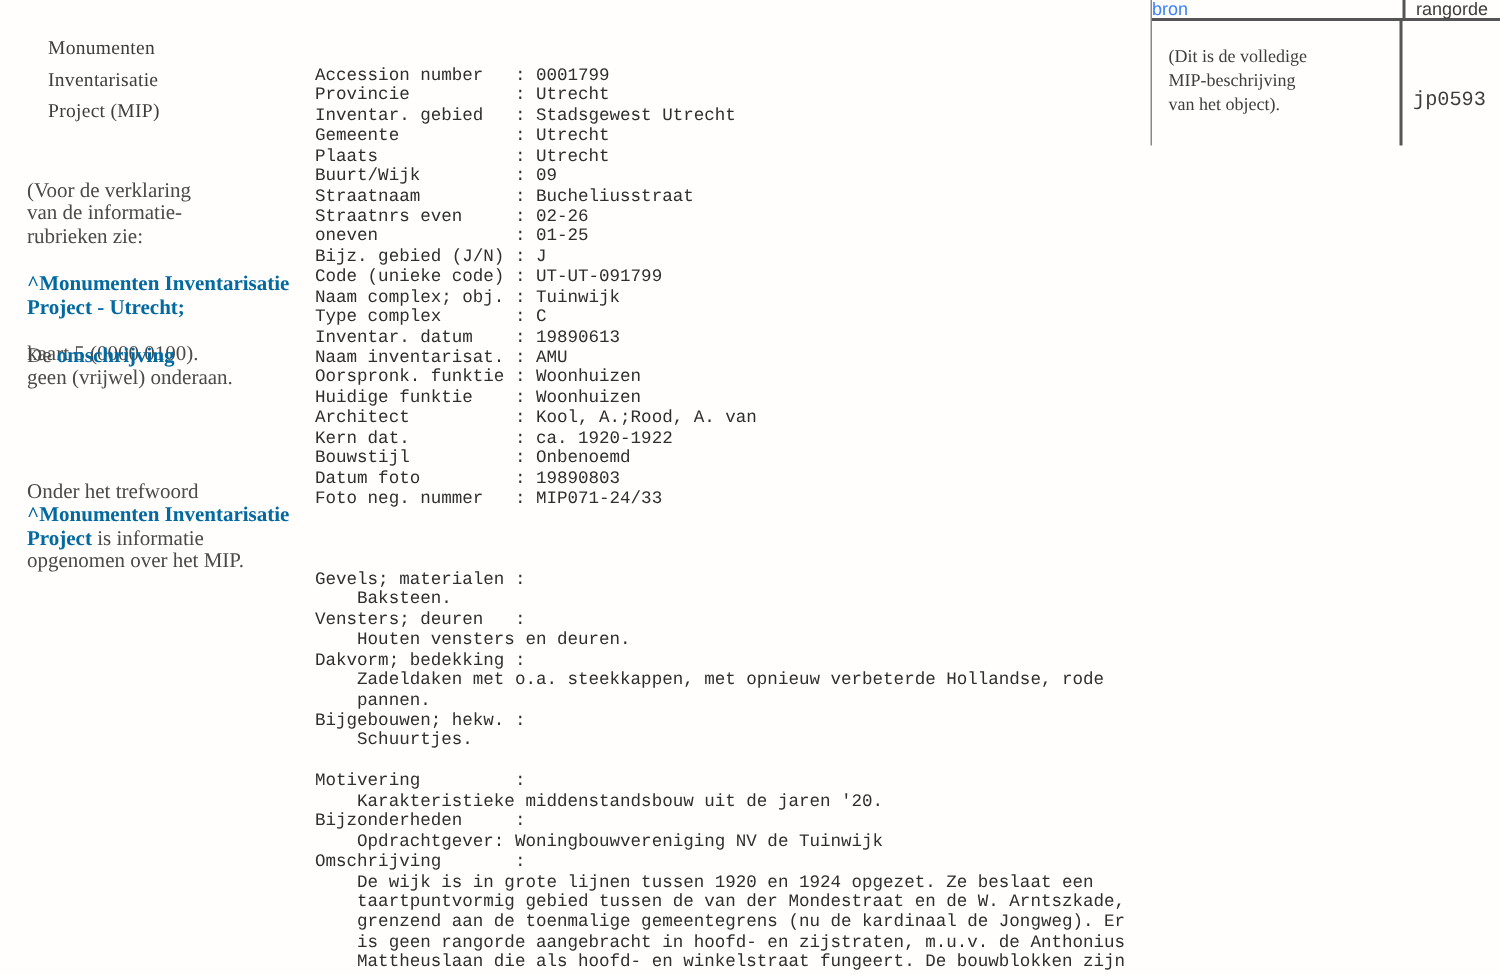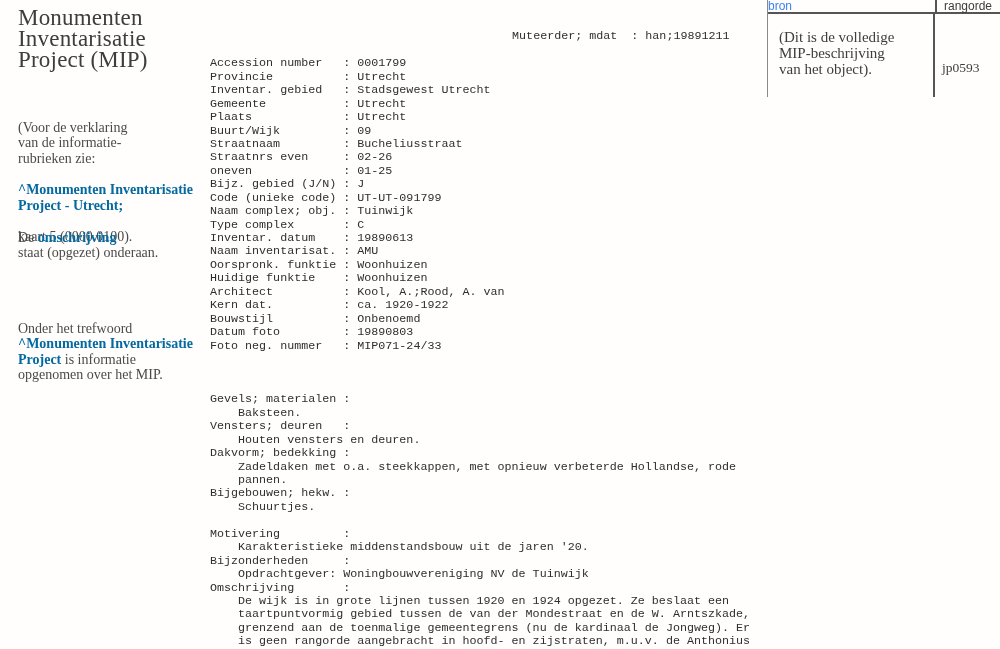--- a/index.html
+++ b/index.html
@@ -6,22 +6,22 @@
   body{
     width:1000px;height:649px;position:relative;overflow:hidden;
     background:#fffefc;
     font-family:"Liberation Serif","DejaVu Serif",serif;
   }
   .page{position:absolute;inset:0}
 
   
   .leftcol{position:absolute;left:18px;top:7px;width:192px;color:#474747}
   .doc-title{
-    position:absolute;left:0;top:0;margin:0;font-weight:400;
-    font-size:23px;line-height:21px;color:#3d3d3d;white-space:pre-line;
+    position:absolute;left:0;top:0;margin:14px;font-weight:400;
+    font-size:13px;line-height:21px;color:#3d3d3d;white-space:pre-line;
     letter-spacing:.2px;
   }
   .note{position:absolute;left:0;font-size:14px;line-height:15.6px;
     color:#4a4a4a;white-space:pre-line}
   .note .blk{display:block}
   .note .bold{font-weight:bold;color:#0369a1}
   .note-rubrics{top:97px}
   .note-omschrijving{top:207px}
   .note-trefwoord{top:298px}
 
@@ -49,25 +49,25 @@
   .bt-h-bron{
     width:167px;border-right:2px solid #555;text-align:left;
     font-size:12px;line-height:12px;color:#3b82f6;
   }
   .bt-h-verwerkt{flex:1;padding-left:7px;font-size:12px;line-height:12px;color:#3c3c3c}
   .bt-body{display:flex;height:83px}
   .bt-b-bron{
     width:167px;border-right:2px solid #555;box-sizing:border-box;
     padding:15px 0 0 11px;
     font-family:"Liberation Serif","DejaVu Serif",serif;
-    font-size:15px;line-height:16px;color:#3d3d3d;white-space:pre-line;
+    font-size:12px;line-height:16px;color:#3d3d3d;white-space:pre-line;
   }
   .bt-b-verwerkt{
     flex:1;padding:46px 0 0 7px;
-    font-family:Liberation Serif, serif;
+    font-family:Liberation Mono, monospace;
     font-size:13.5px;color:#3d3d3d;
   }
 </style>
 </head>
 <body>
 
 <div class="page">
 
   <aside class="leftcol">
     <h1 class="doc-title">Monumenten
@@ -78,34 +78,31 @@
       <span class="blk">(Voor de verklaring
 van de informatie-
 rubrieken zie:</span>
       <span class="blk bold">^Monumenten Inventarisatie
 Project - Utrecht;</span>
       <span class="blk">kaart 5 (0000.0100).</span>
     </div>
 
     <div class="note note-omschrijving">
       <span>De </span><span class="bold">omschrijving</span>
-      <span class="blk">staat (opgezet) onderaan.</span>
+      <span class="blk">geen (vrijwel) onderaan.</span>
     </div>
 
     <div class="note note-trefwoord">
       <span class="blk">Onder het trefwoord</span><span class="bold">^Monumenten Inventarisatie
 Project</span><span> is informatie</span>
       <span class="blk">opgenomen over het MIP.</span>
     </div>
   </aside>
 
   <main class="record">
-    <div class="muteerder">
-      <span class="mlbl">Muteerder; mdat</span><span>: </span><span>han;19891211</span>
-    </div>
     <div id="fields"><div class="frow"><span class="flbl">Accession number</span><span class="fval">: 0001799</span></div><div class="frow"><span class="flbl">Provincie</span><span class="fval">: Utrecht</span></div><div class="frow"><span class="flbl">Inventar. gebied</span><span class="fval">: Stadsgewest Utrecht</span></div><div class="frow"><span class="flbl">Gemeente</span><span class="fval">: Utrecht</span></div><div class="frow"><span class="flbl">Plaats</span><span class="fval">: Utrecht</span></div><div class="frow"><span class="flbl">Buurt/Wijk</span><span class="fval">: 09</span></div><div class="frow"><span class="flbl">Straatnaam</span><span class="fval">: Bucheliusstraat</span></div><div class="frow"><span class="flbl">Straatnrs even</span><span class="fval">: 02-26</span></div><div class="frow"><span class="flbl">oneven</span><span class="fval">: 01-25</span></div><div class="frow"><span class="flbl">Bijz. gebied (J/N)</span><span class="fval">: J</span></div><div class="frow"><span class="flbl">Code (unieke code)</span><span class="fval">: UT-UT-091799</span></div><div class="frow"><span class="flbl">Naam complex; obj.</span><span class="fval">: Tuinwijk</span></div><div class="frow"><span class="flbl">Type complex</span><span class="fval">: C</span></div><div class="frow"><span class="flbl">Inventar. datum</span><span class="fval">: 19890613</span></div><div class="frow"><span class="flbl">Naam inventarisat.</span><span class="fval">: AMU</span></div><div class="frow"><span class="flbl">Oorspronk. funktie</span><span class="fval">: Woonhuizen</span></div><div class="frow"><span class="flbl">Huidige funktie</span><span class="fval">: Woonhuizen</span></div><div class="frow"><span class="flbl">Architect</span><span class="fval">: Kool, A.;Rood, A. van</span></div><div class="frow"><span class="flbl">Kern dat.</span><span class="fval">: ca. 1920-1922</span></div><div class="frow"><span class="flbl">Bouwstijl</span><span class="fval">: Onbenoemd</span></div><div class="frow"><span class="flbl">Datum foto</span><span class="fval">: 19890803</span></div><div class="frow"><span class="flbl">Foto neg. nummer</span><span class="fval">: MIP071-24/33</span></div></div>
     <div id="sections"><div class="frow"><span class="flbl">Gevels; materialen</span><span>:</span></div><div class="sline">Baksteen.</div><div class="frow"><span class="flbl">Vensters; deuren</span><span>:</span></div><div class="sline">Houten vensters en deuren.</div><div class="frow"><span class="flbl">Dakvorm; bedekking</span><span>:</span></div><div class="sline">Zadeldaken met o.a. steekkappen, met opnieuw verbeterde Hollandse, rode</div><div class="sline">pannen.</div><div class="frow"><span class="flbl">Bijgebouwen; hekw.</span><span>:</span></div><div class="sline">Schuurtjes.</div><div class="sgap"></div><div class="frow"><span class="flbl">Motivering</span><span>:</span></div><div class="sline">Karakteristieke middenstandsbouw uit de jaren '20.</div><div class="frow"><span class="flbl">Bijzonderheden</span><span>:</span></div><div class="sline">Opdrachtgever: Woningbouwvereniging NV de Tuinwijk</div><div class="frow"><span class="flbl">Omschrijving</span><span>:</span></div><div class="sline">De wijk is in grote lijnen tussen 1920 en 1924 opgezet. Ze beslaat een</div><div class="sline">taartpuntvormig gebied tussen de van der Mondestraat en de W. Arntszkade,</div><div class="sline">grenzend aan de toenmalige gemeentegrens (nu de kardinaal de Jongweg). Er</div><div class="sline">is geen rangorde aangebracht in hoofd- en zijstraten, m.u.v. de Anthonius</div><div class="sline">Mattheuslaan die als hoofd- en winkelstraat fungeert. De bouwblokken zijn</div></div>
   </main>
 
   <div class="bron-table">
     <div class="bt-header">
       <div class="bt-h-bron">bron</div>
       <div class="bt-h-verwerkt">rangorde</div>
     </div>
     <div class="bt-body">

